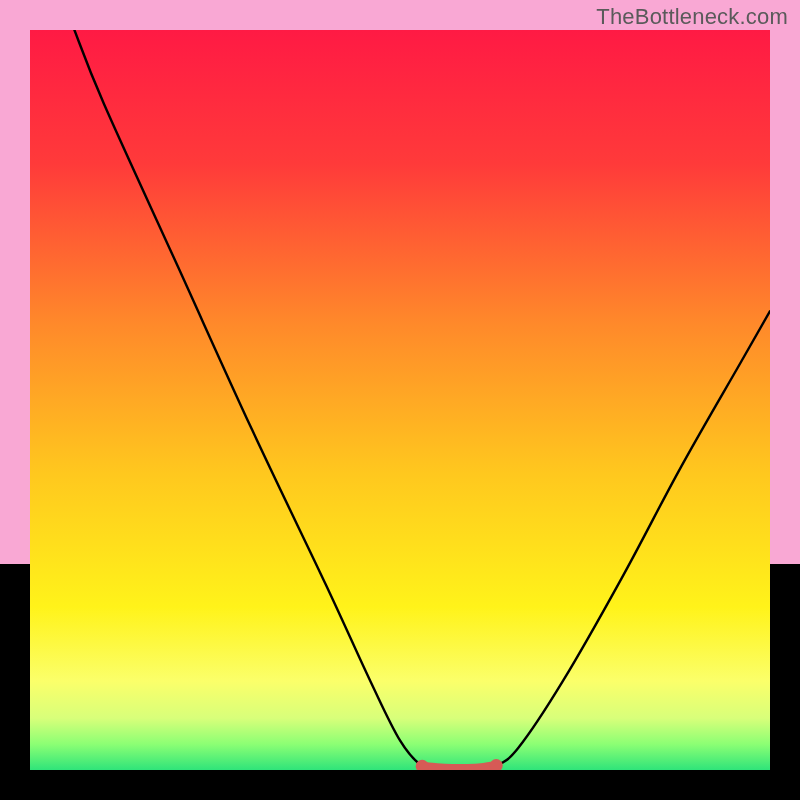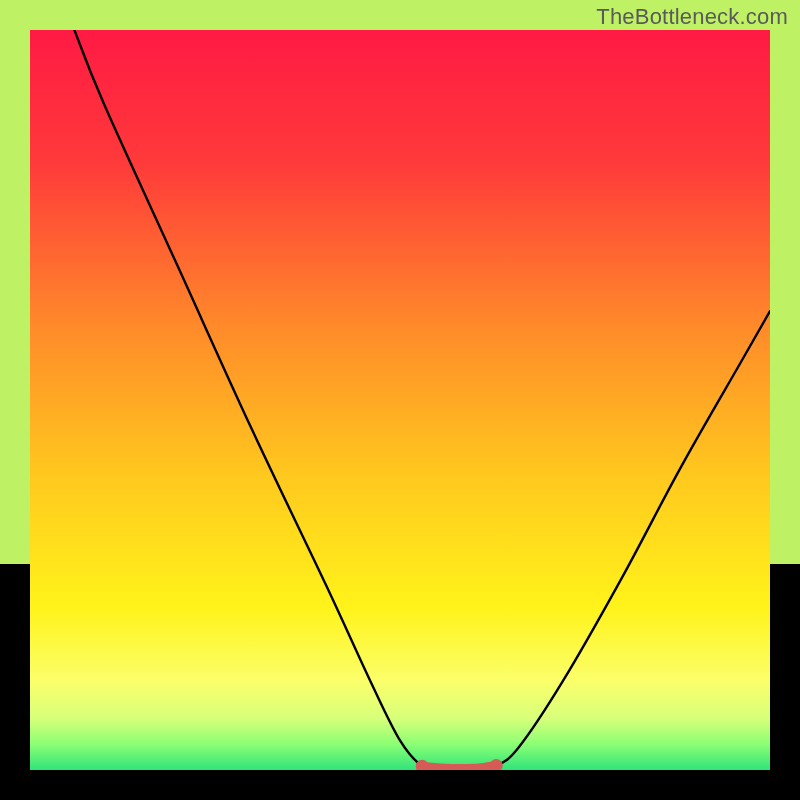--- a/index.html
+++ b/index.html
@@ -8,21 +8,21 @@
     width: 800px;
     height: 800px;
     background: #000;
     overflow: hidden;
     font-family: Arial, Helvetica, sans-serif;
   }
   .frame {
     position: relative;
     width: 800px;
     height: 564px;
-    background: #bef264;
+    background: #f9a8d4;
   }
   .watermark {
     position: absolute;
     top: 4px;
     right: 12px;
     color: #5a5a5a;
     font-size: 22px;
     font-weight: 500;
     letter-spacing: 0.2px;
     z-index: 10;

